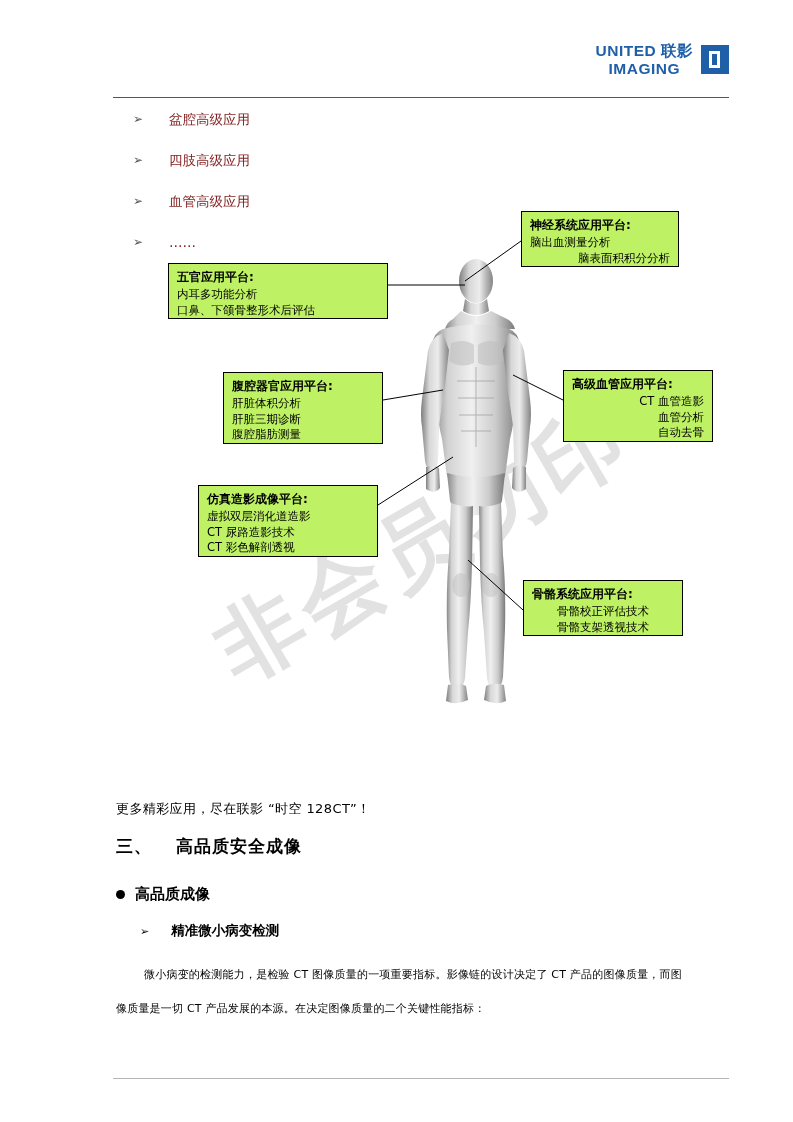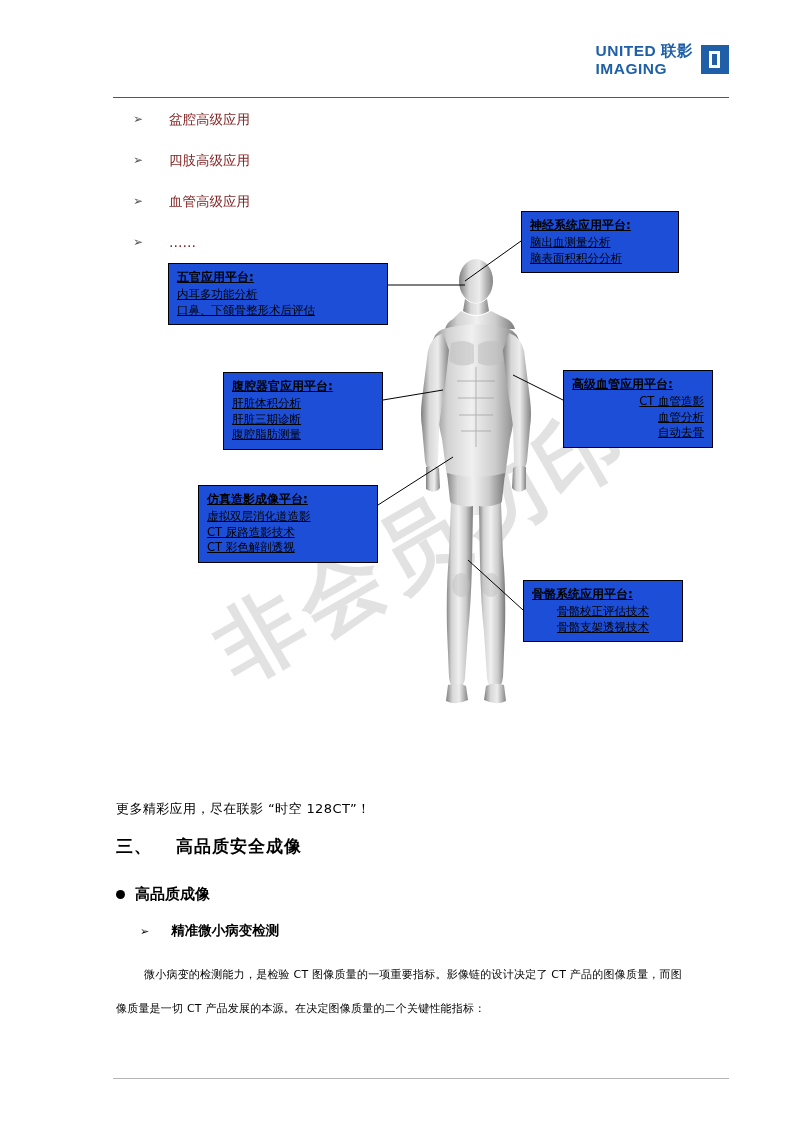--- a/index.html
+++ b/index.html
@@ -32,21 +32,21 @@
   }
   .logo {
     position: absolute;
     right: 0;
     top: 2px;
     display: flex;
     align-items: center;
     gap: 8px;
   }
   .logo-text {
-    text-align: left;
+    text-align: center;
     line-height: 1.15;
     color: #1e5fa8;
     font-weight: bold;
     font-size: 15.5px;
     letter-spacing: 0.5px;
     font-family: "Liberation Sans", sans-serif;
   }
   .logo-text .line2 { letter-spacing: 0.5px; }
   .logo-mark {
     width: 28px;
@@ -139,26 +139,25 @@
     top: 70px;
     width: 170px;
     height: 470px;
     z-index: 1;
   }
 
   
   .callout {
     position: absolute;
     border: 1px solid #000;
-    background: #1d4ed8;
-    padding: 5px 8px 6px 8px;
+    background: #bef264;
+    padding: 5px 8px 0 8px;
     box-sizing: border-box;
     z-index: 3;
     line-height: 1.35;
-    text-decoration: underline;
   }
   .callout .c-title {
     font-weight: bold;
     font-size: 12px;
     margin-bottom: 2px;
   }
   .callout .c-line {
     font-size: 11.5px;
     white-space: nowrap;
   }
@@ -357,21 +356,21 @@
         <line x1="450" y1="215" x2="400" y2="190"></line>
         <line x1="270" y1="215" x2="330" y2="205"></line>
         <line x1="265" y1="320" x2="340" y2="272"></line>
         <line x1="410" y1="425" x2="355" y2="375"></line>
       </g>
     </svg>
 
     <div class="callout c-neuro align-center">
       <div class="c-title">神经系统应用平台:</div>
       <div class="c-line" style="text-align:left">脑出血测量分析</div>
-      <div class="c-line" style="text-align:left">脑表面积积分分析</div>
+      <div class="c-line" style="text-align:right">脑表面积积分分析</div>
     </div>
 
     <div class="callout c-enthbx">
       <div class="c-title">五官应用平台:</div>
       <div class="c-line">内耳多功能分析</div>
       <div class="c-line">口鼻、下颌骨整形术后评估</div>
     </div>
 
     <div class="callout c-vessel align-right">
       <div class="c-title" style="text-align:left">高级血管应用平台:</div>

